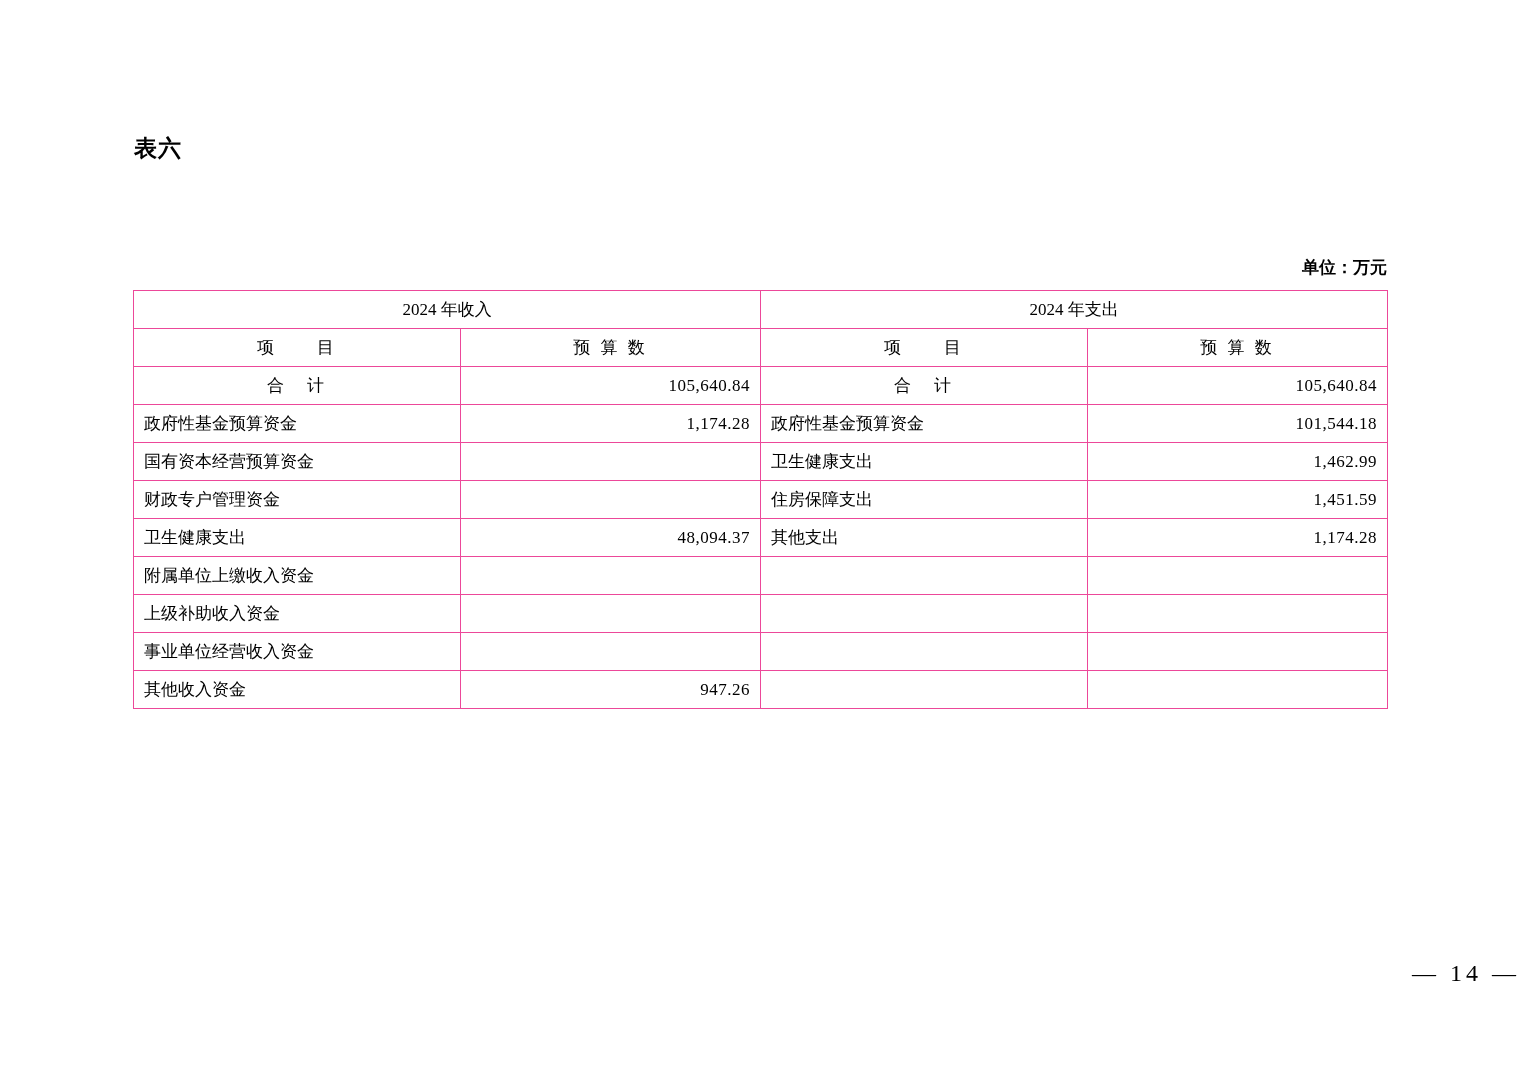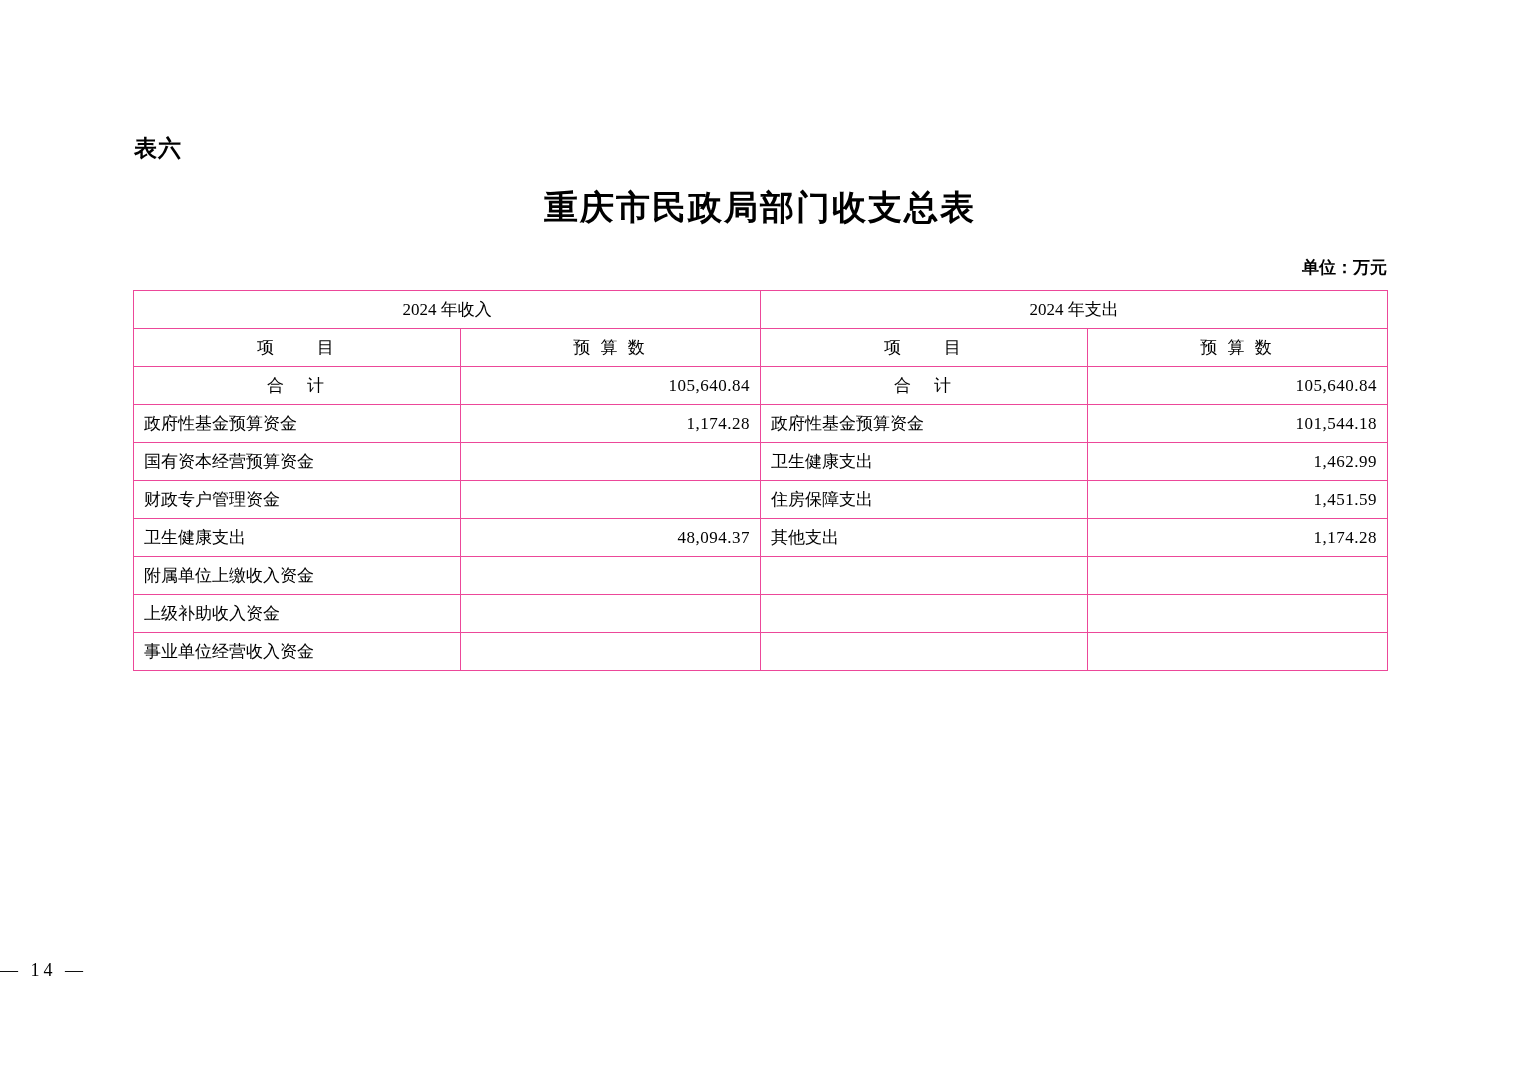--- a/index.html
+++ b/index.html
@@ -73,33 +73,32 @@
   .num {
     font-family: "Liberation Serif", "DejaVu Serif", serif;
     letter-spacing: 0.5px;
   }
   .section-head td { height: 40px; }
   .page-number {
     position: absolute;
     left: 0;
     right: 0;
     top: 960px;
-    text-align: left;
-    font-size: 18px;
+    text-align: right;
+    font-size: 24px;
     letter-spacing: 4px;
   }
 </style>
 </head>
 <body>
 
 <div class="page">
 
   <div class="table-label">表六</div>
 
-  <div class="doc-title">重庆市民政局部门收支总表</div>
 
   <div class="unit-note">单位：万元</div>
 
   <table class="budget">
     <colgroup>
       <col class="col-item">
       <col class="col-amount">
       <col class="col-item">
       <col class="col-amount">
     </colgroup>
@@ -156,18 +155,24 @@
         <td class="right num"></td>
         <td class="left"></td>
         <td class="right num"></td>
       </tr>
       <tr>
         <td class="left">事业单位经营收入资金</td>
         <td class="right num"></td>
         <td class="left"></td>
         <td class="right num"></td>
       </tr>
+      <tr>
+        <td class="left">其他收入资金</td>
+        <td class="right num">947.26</td>
+        <td class="left"></td>
+        <td class="right num"></td>
+      </tr>
     </tbody>
   </table>
 
   <div class="page-number">— 14 —</div>
 
 </div>
 
 </body></html>

